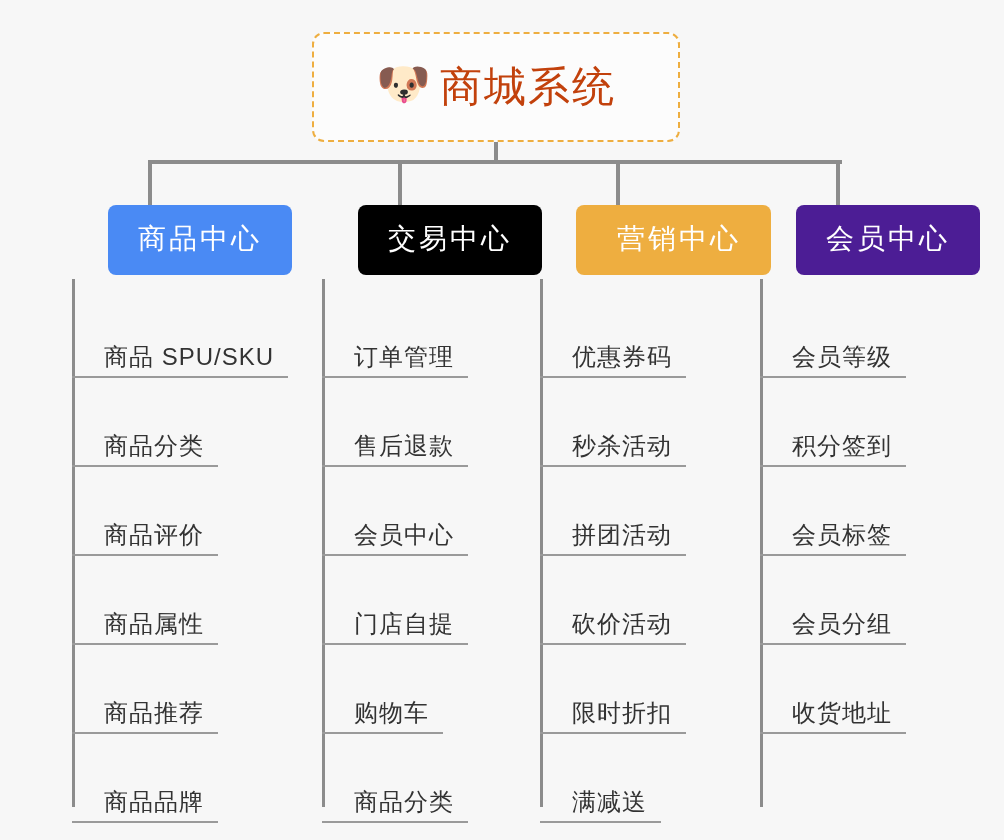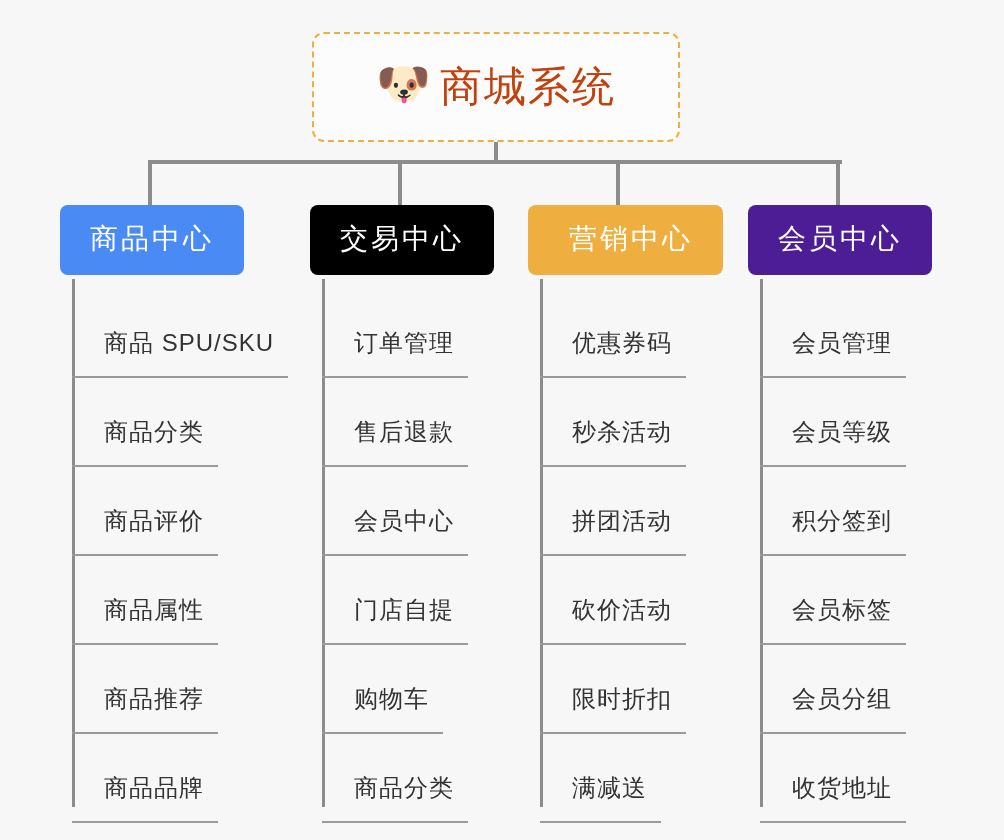--- a/index.html
+++ b/index.html
@@ -94,20 +94,21 @@
     display: inline-block;
     border-radius: 8px;
     color: #ffffff;
     font-size: 28px;
     line-height: 1;
     padding: 20px 30px 22px 30px;
     letter-spacing: 3px;
     white-space: nowrap;
     box-sizing: border-box;
     text-align: center;
+    margin-left: 48px;
   }
   .cat-header.blue   { background: #4a8af4; }
   .cat-header.red    { background: #000000; }
   .cat-header.orange { background: #eeae40; padding-left: 41px; }
   .cat-header.green  { background: #4c1d95; }
 
   
   .spine {
     position: absolute;
     top: 74px;
@@ -128,21 +129,21 @@
   .leaf-item {
     position: relative;
     height: 89px;
     display: flex;
     align-items: flex-end;
     box-sizing: border-box;
   }
   .leaf-label {
     display: inline-block;
     border-bottom: 2px solid #9a9a9a;
-    padding: 0 14px 20px 32px;
+    padding: 0 14px 6px 32px;
     font-size: 24px;
     line-height: 1.1;
     color: #333333;
     white-space: nowrap;
     letter-spacing: 1px;
   }
 </style>
 </head>
 <body>
 
@@ -233,23 +234,20 @@
           <span class="leaf-label">满减送</span>
         </li>
     </ul>
   </div>
 
   <div class="column c4">
     <div class="cat-header green">会员中心</div>
     <div class="spine"></div>
     <ul class="leaf-list">
       <li class="leaf-item">
-          <span class="leaf-label">会员管理</span>
-        </li>
-      <li class="leaf-item">
           <span class="leaf-label">会员等级</span>
         </li>
       <li class="leaf-item">
           <span class="leaf-label">积分签到</span>
         </li>
       <li class="leaf-item">
           <span class="leaf-label">会员标签</span>
         </li>
       <li class="leaf-item">
           <span class="leaf-label">会员分组</span>

